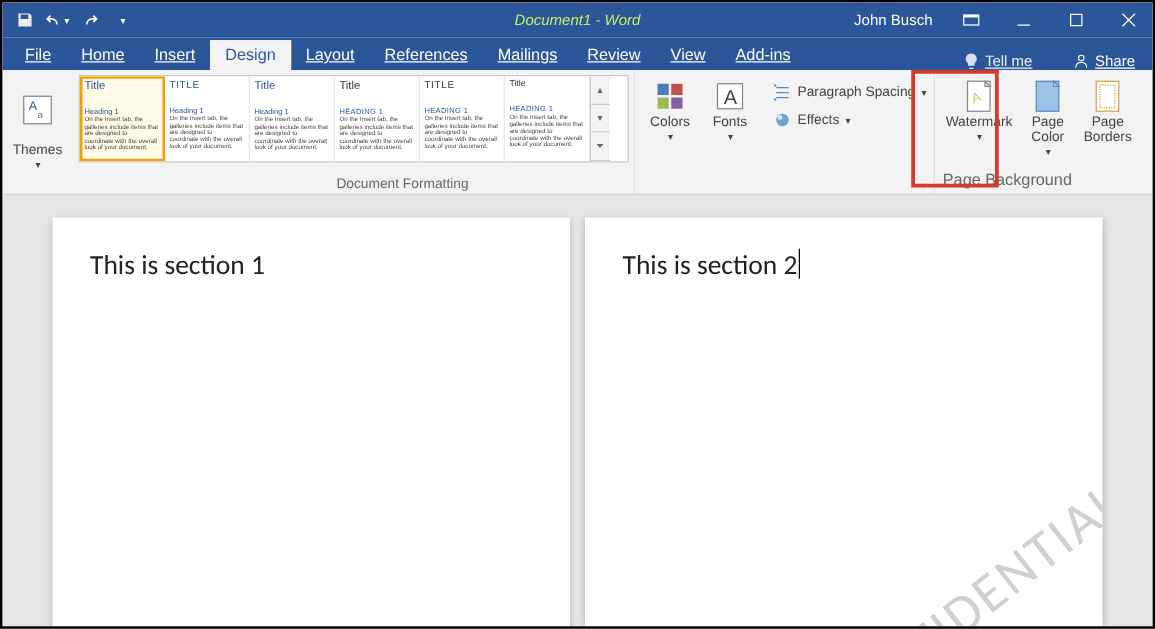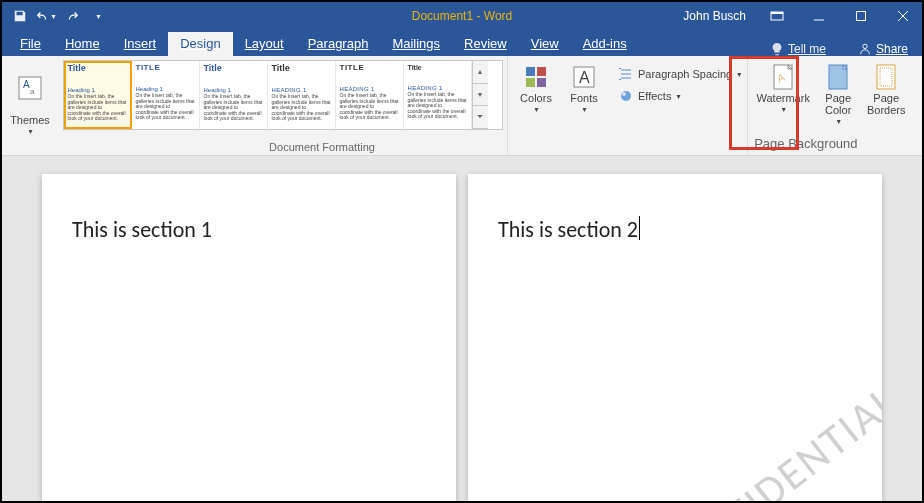--- a/index.html
+++ b/index.html
@@ -1,52 +1,52 @@
 <!DOCTYPE html>
 <html><head>
 <meta charset="utf-8">
 <style>
   * { box-sizing: border-box; margin: 0; padding: 0; font-family: "Segoe UI", Arial, sans-serif; }
   body { background: #fff; width: 924px; height: 503px; overflow: hidden; border: 2px solid #000; }
   .titlebar { height: 28px; background: #2b579a; color: #fff; display: flex; align-items: center; font-size: 12px; }
   .titlebar .qat { display: flex; align-items: center; gap: 2px; padding-left: 6px; }
   .qat .qbtn { width: 24px; height: 22px; display: flex; align-items: center; justify-content: center; color: #fff; }
-  .titlebar .doc-title { position: absolute; left: 50%; transform: translateX(-50%); color: #eab308; font-size: 12px; }
+  .titlebar .doc-title { position: absolute; left: 50%; transform: translateX(-50%); color: #bef264; font-size: 12px; font-style: italic; }
   .titlebar .right { position: absolute; right: 0; display: flex; align-items: center; height: 28px; }
   .titlebar .user { margin-right: 10px; font-size: 12px; }
   .winbtn { width: 42px; height: 28px; display: flex; align-items: center; justify-content: center; color: #fff; }
   .tabs { height: 26px; background: #2b579a; display: flex; align-items: flex-end; padding-left: 6px; color: #fff; font-size: 13px; text-decoration: underline; }
   .tab { padding: 4px 12px 5px; cursor: pointer; }
   .tab.active { background: #f3f3f3; color: #2b579a; }
   .tabs .rightctrls { margin-left: auto; display: flex; align-items: center; gap: 32px; padding-right: 14px; color: #fff; font-size: 12px; }
   .tellme { display: flex; align-items: center; gap: 4px; opacity: 0.9; }
   .share { display: flex; align-items: center; gap: 4px; }
   .ribbon { background: #f3f3f3; border-bottom: 1px solid #d4d4d4; height: 100px; display: flex; position: relative; }
   .group { display: flex; flex-direction: column; align-items: center; padding: 4px 6px 2px; border-right: 1px solid #e0e0e0; height: 100%; }
   .group .group-body { flex: 1; display: flex; align-items: flex-start; gap: 4px; }
   .group-label { font-size: 13px; color: #666; margin-top: auto; padding-bottom: 2px; text-align: left; width: 100%; }
   .themes-icon { width: 38px; height: 48px; display: flex; flex-direction: column; align-items: center; justify-content: center; }
   .gallery { width: 440px; height: 70px; border: 1px solid #c8c8c8; background: #fff; display: flex; overflow: hidden; position: relative; }
   .gallery-item { width: 68px; height: 68px; border-right: 1px solid #e8e8e8; padding: 3px 4px; font-size: 5px; color: #444; overflow: hidden; line-height: 1.1; }
   .gallery-item.sel { outline: 2px solid #f2a100; outline-offset: -2px; background: #fffbe6; }
-  .gallery-item .gt { font-size: 9px; color: #2b579a; font-weight: 700; margin-bottom: 13px; }
+  .gallery-item .gt { font-size: 9px; color: #2b579a; font-weight: 400; margin-bottom: 13px; }
   .gallery-item .gt.dark { color: #333; }
   .gallery-item .gt.caps { font-size: 8px; letter-spacing: 0.5px; }
   .gallery-item .gh { font-size: 6px; color: #2b579a; margin: 1px 0; }
   .gallery-item .gh.caps { letter-spacing: 0.3px; }
   .gallery-scroll { width: 16px; display: flex; flex-direction: column; border-left: 1px solid #c8c8c8; }
   .gallery-scroll div { flex: 1; display: flex; align-items: center; justify-content: center; font-size: 8px; color: #666; border-bottom: 1px solid #c8c8c8; background: #f3f3f3; }
   .bigbtn { display: flex; flex-direction: column; align-items: center; width: 44px; padding-top: 4px; font-size: 11px; color: #444; text-align: center; line-height: 1.1; gap: 2px; }
   .bigbtn .bicon { width: 26px; height: 26px; display: flex; align-items: center; justify-content: center; }
   .stackgroup { display: flex; flex-direction: column; gap: 2px; font-size: 11px; color: #444; padding-top: 4px; }
   .stackrow { display: flex; align-items: center; gap: 4px; height: 20px; }
   .stackrow .sicon { width: 16px; height: 16px; display: flex; align-items: center; justify-content: center; }
   .highlight-box { position: absolute; border: 3px solid #d53a2c; pointer-events: none; }
   .doc-area { background: #e6e6e6; height: calc(503px - 28px - 26px - 100px - 4px); display: flex; gap: 12px; padding: 18px 40px 0; overflow: hidden; }
-  .page { background: #fff; flex: 1; box-shadow: 0 2px 6px rgba(0,0,0,0.25); padding: 42px 30px; position: relative; overflow: hidden; }
+  .page { background: #fff; flex: 1; box-shadow: 0 2px 6px rgba(0,0,0,0.25); padding: 24px 30px; position: relative; overflow: hidden; }
   .page-text { font-family: Calibri, sans-serif; font-size: 22px; color: #222; }
   .cursor { display: inline-block; width: 1px; height: 24px; background: #000; vertical-align: text-bottom; margin-left: 1px; }
   .watermark { position: absolute; right: -40px; bottom: -10px; transform: rotate(-38deg); font-size: 44px; color: #d0d0d0; font-family: Calibri, sans-serif; letter-spacing: 2px; white-space: nowrap; }
   .tri { font-size: 8px; margin-left: 1px; }
   .doc-formatting-label { position:absolute; bottom:2px; left:44px; width:440px; text-align:center; font-size:11px; color:#666; }
 </style>
 </head>
 <body>
 
 <div class="titlebar">
@@ -97,21 +97,21 @@
     </div>
   </div>
 </div>
 
 <div class="tabs">
   <div class="tab">File</div>
   <div class="tab">Home</div>
   <div class="tab">Insert</div>
   <div class="tab active">Design</div>
   <div class="tab">Layout</div>
-  <div class="tab">Paragraph</div>
+  <div class="tab">References</div>
   <div class="tab">Mailings</div>
   <div class="tab">Review</div>
   <div class="tab">View</div>
   <div class="tab">Add-ins</div>
   <div class="rightctrls">
     <div class="tellme">
       <svg width="14" height="14" viewBox="0 0 16 16">
           <path fill="#fff" d="M8 1a5 5 0 0 0-3 9v2h6v-2a5 5 0 0 0-3-9zM6 14h4v1H6z" opacity="0.9"></path>
         </svg>
       <span>Tell me</span>

